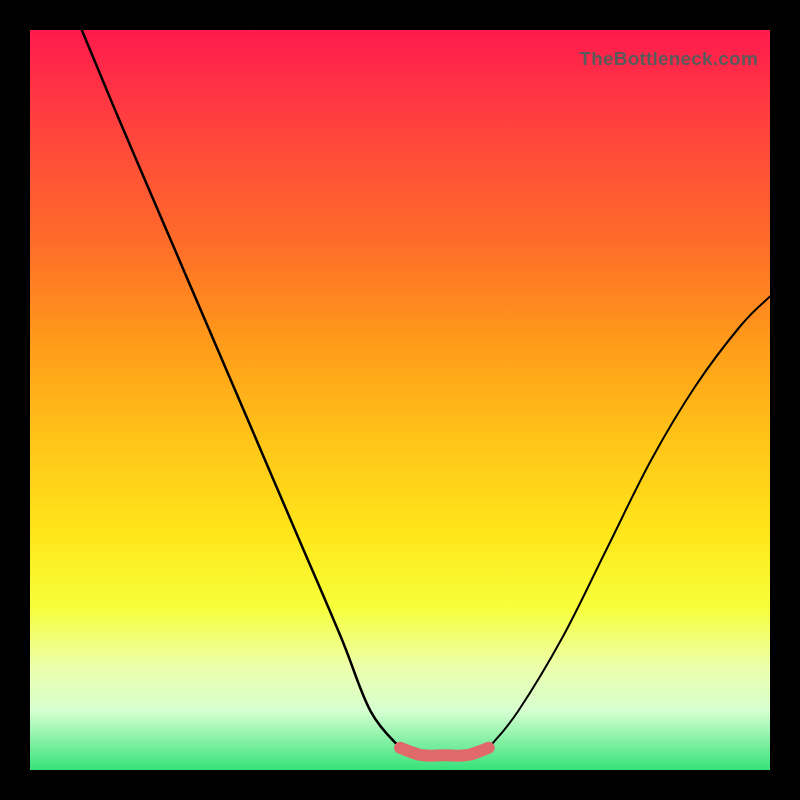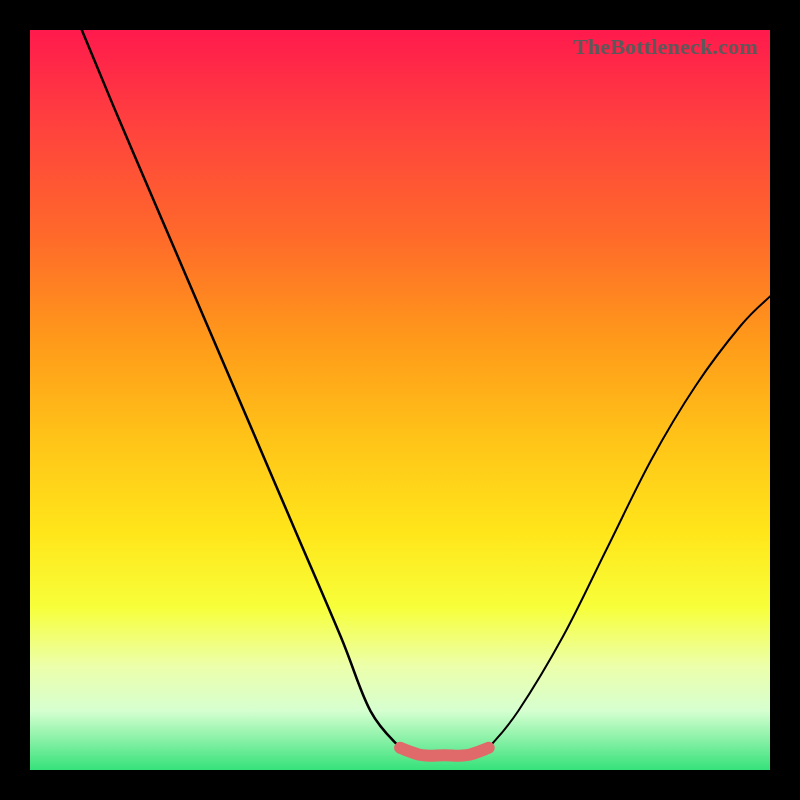--- a/index.html
+++ b/index.html
@@ -31,28 +31,27 @@
       #ffc318 55%,
       #ffe61a 68%,
       #f7ff3a 78%,
       #ecffab 86%,
       #d6ffd0 92%,
       #36e27a 100%
     );
   }
   .watermark {
     position: absolute;
-    top: 4px;
+    top: 18px;
     right: 12px;
-    font-size: 22px;
+    font-size: 19px;
     font-weight: 600;
     color: #5a5a5a;
     letter-spacing: 0.2px;
     user-select: none;
-    font-family: Liberation Serif, serif;
   }
   svg.curves {
     position: absolute;
     left: 0;
     top: 0;
     width: 740px;
     height: 740px;
     overflow: visible;
   }
 </style>

